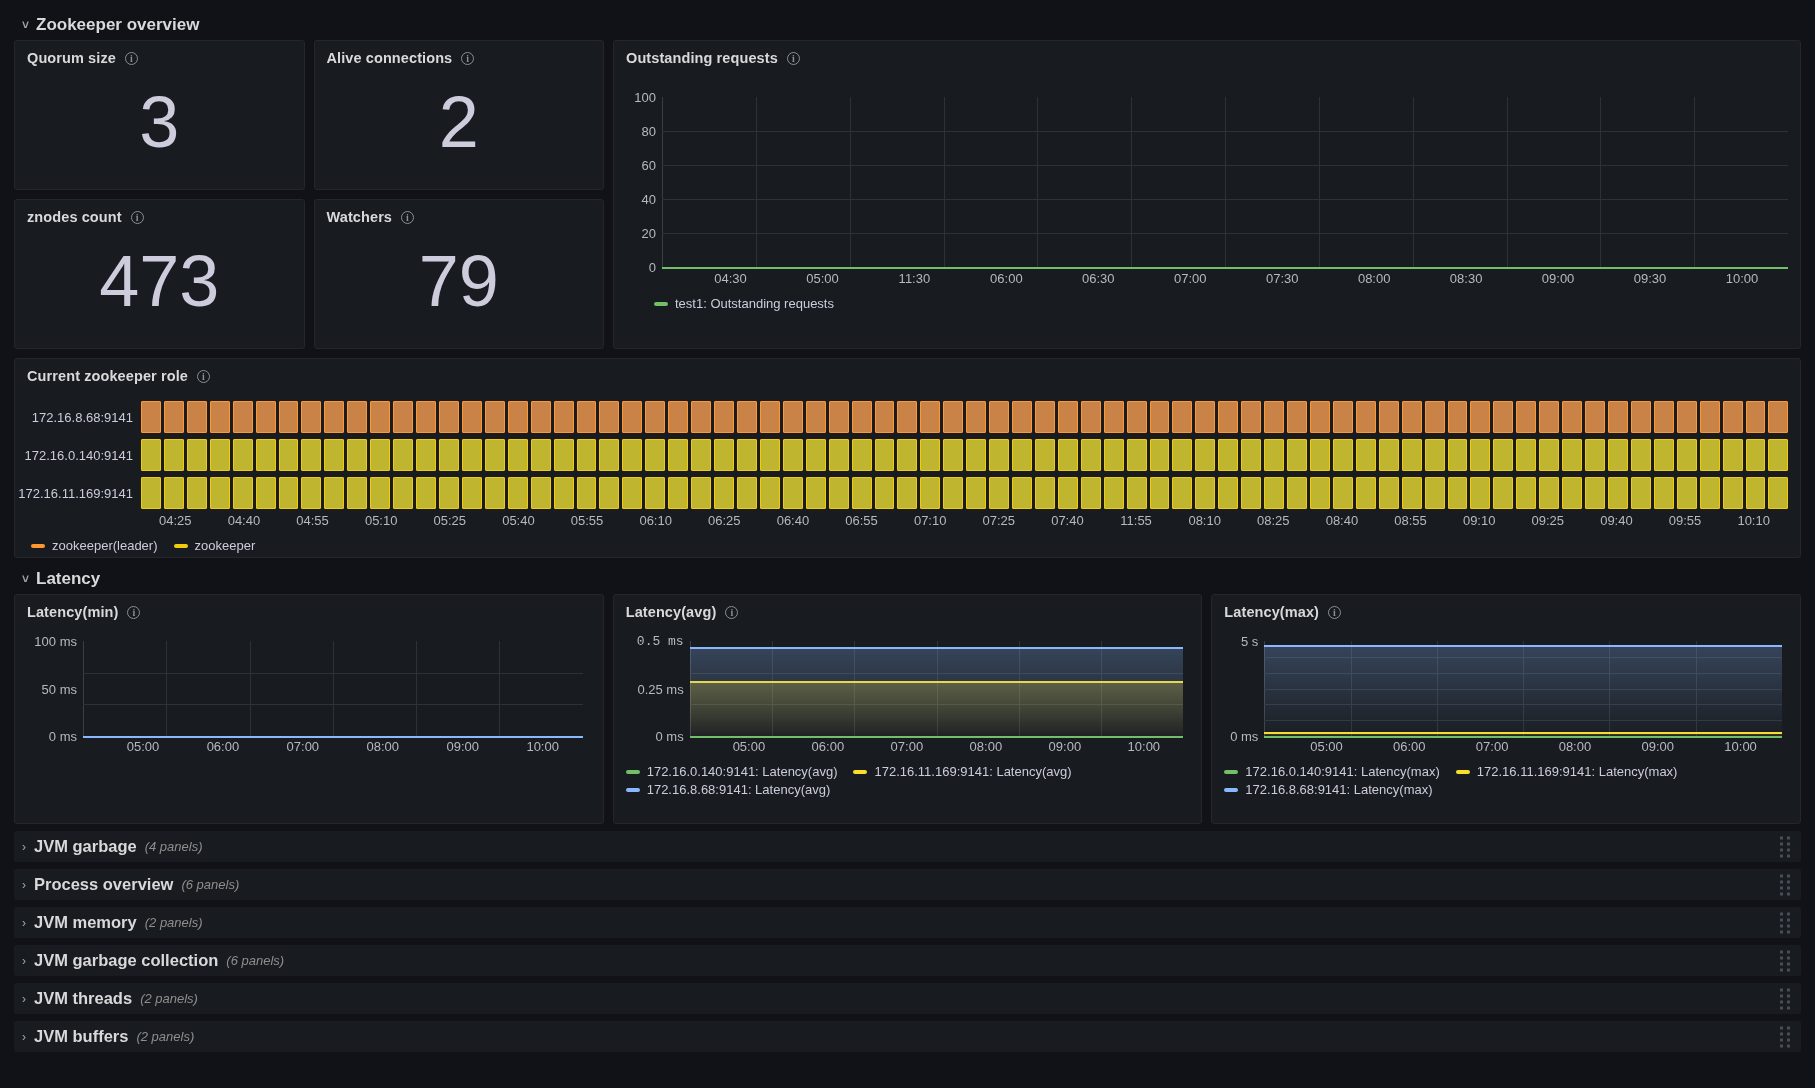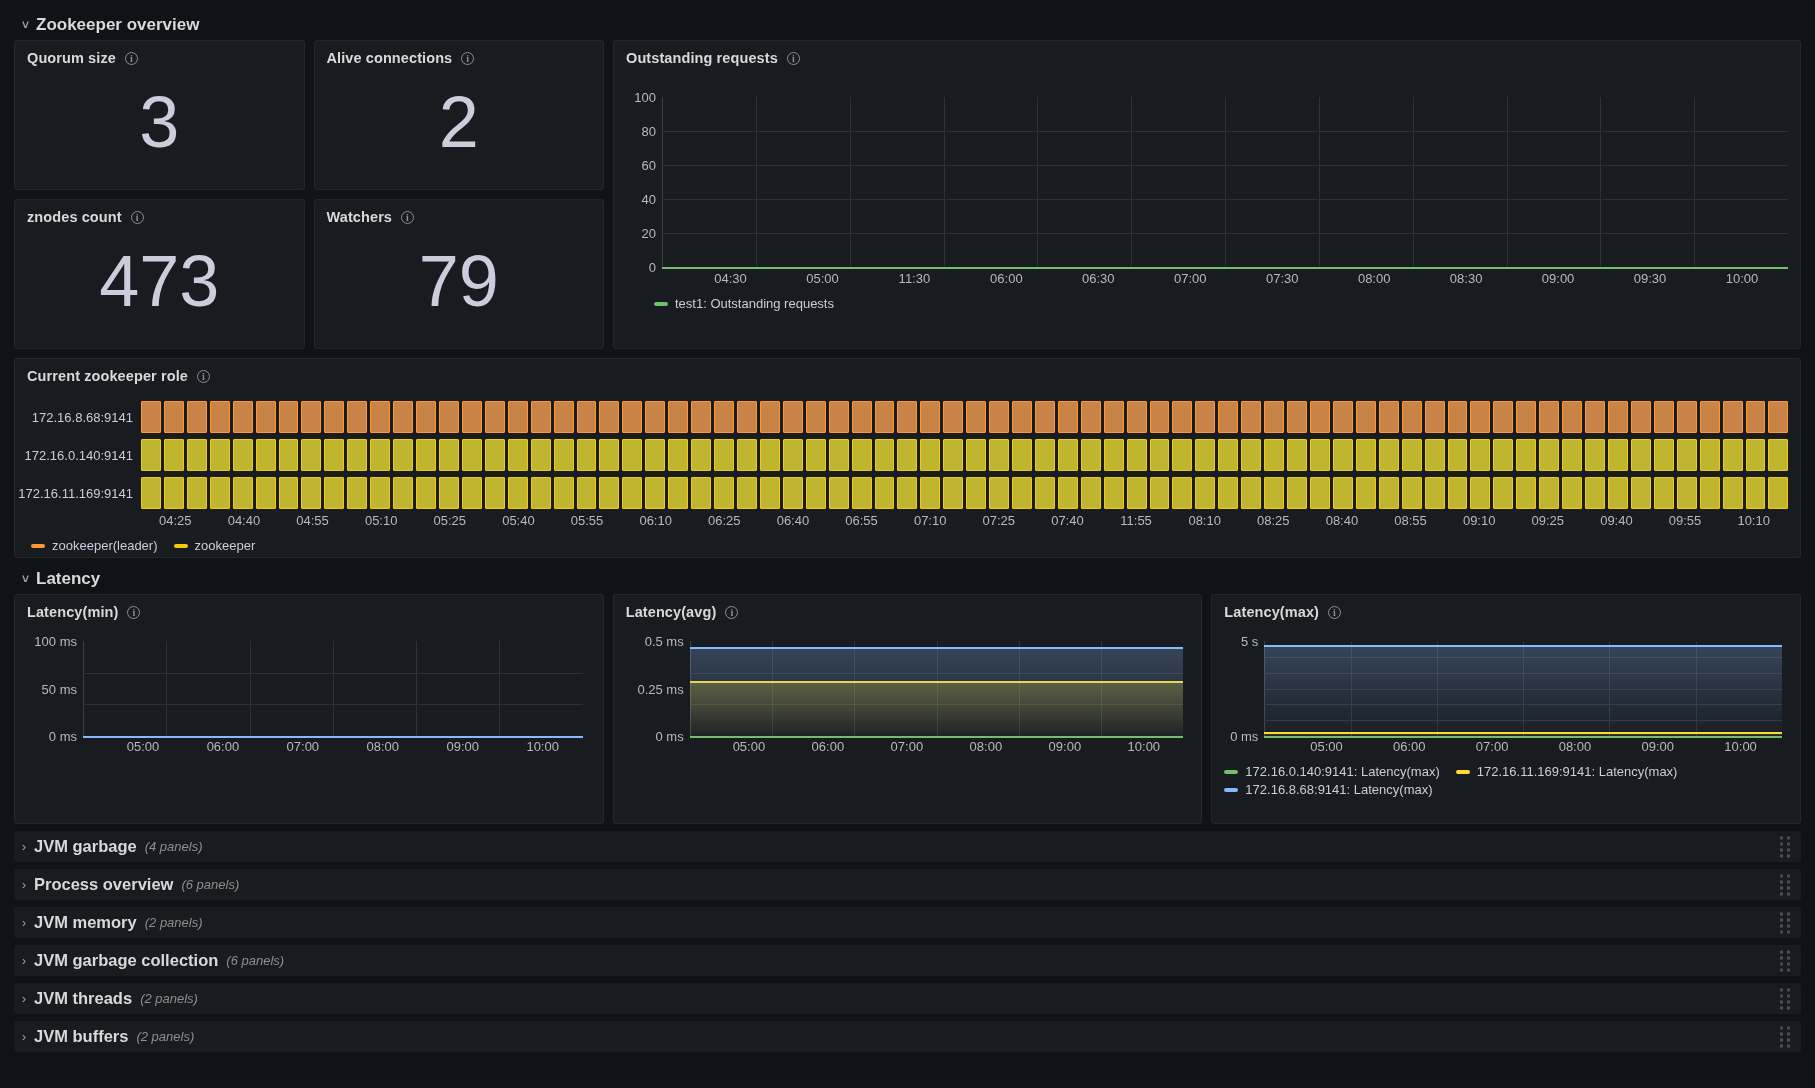--- a/index.html
+++ b/index.html
@@ -537,21 +537,21 @@
 
     <div class="panel" style="flex:1 1 0; height:230px;">
       <div class="panel-head">
         <span>Latency(avg)</span>
         <span class="info-icon">i</span>
       </div>
       <div class="ts-body" style="position:absolute; left:0; right:0; top:28px; bottom:0;">
         <div id="lavg-yaxis">
             <div class="yaxis-lab" style="top: 113px; right: calc(100% - 70px);">0 ms</div>
             <div class="yaxis-lab" style="top: 65.5px; right: calc(100% - 70px);">0.25 ms</div>
-            <div class="yaxis-lab" style="top: 18px; right: calc(100% - 70px);">0.5 ms</div>
+            <div class="yaxis-lab" style="top: 18px; right: calc(100% - 70px); font-family: Liberation Mono, monospace;">0.5 ms</div>
           </div>
         <div class="plot" id="lavg-plot" style="left:76px; right:18px; top:18px; height:95px;">
           <div class="axis-line" style="left:0; top:0; bottom:0; width:1px;"></div>
           <div id="lavg-grid">
               <div class="gridline-v" style="left: 16.6667%;"></div>
               <div class="gridline-v" style="left: 33.3333%;"></div>
               <div class="gridline-v" style="left: 50%;"></div>
               <div class="gridline-v" style="left: 66.6667%;"></div>
               <div class="gridline-v" style="left: 83.3333%;"></div>
               <div class="gridline-h" style="top: 33.3333%;"></div>
@@ -565,20 +565,34 @@
               <div style="position: absolute; left: 0px; right: 0px; top: 6.66667%; height: 2px; background: rgb(138, 184, 255);"></div>
             </div>
         </div>
         <div id="lavg-xaxis" style="position:absolute; left:76px; right:18px; top:116px; height:18px;">
             <div class="xaxis-lab" style="left: 12%;">05:00</div>
             <div class="xaxis-lab" style="left: 28%;">06:00</div>
             <div class="xaxis-lab" style="left: 44%;">07:00</div>
             <div class="xaxis-lab" style="left: 60%;">08:00</div>
             <div class="xaxis-lab" style="left: 76%;">09:00</div>
             <div class="xaxis-lab" style="left: 92%;">10:00</div>
+          </div>
+        <div class="legend" id="lavg-legend" style="position:absolute; left:12px; right:6px; top:138px;">
+            <div class="legend-item">
+              <span class="swatch" style="background: rgb(115, 191, 105);"></span>
+              <span>172.16.0.140:9141: Latency(avg)</span>
+            </div>
+            <div class="legend-item">
+              <span class="swatch" style="background: rgb(250, 222, 42);"></span>
+              <span>172.16.11.169:9141: Latency(avg)</span>
+            </div>
+            <div class="legend-item">
+              <span class="swatch" style="background: rgb(138, 184, 255);"></span>
+              <span>172.16.8.68:9141: Latency(avg)</span>
+            </div>
           </div>
       </div>
     </div>
 
     <div class="panel" style="flex:1 1 0; height:230px;">
       <div class="panel-head">
         <span>Latency(max)</span>
         <span class="info-icon">i</span>
       </div>
       <div class="ts-body" style="position:absolute; left:0; right:0; top:28px; bottom:0;">

